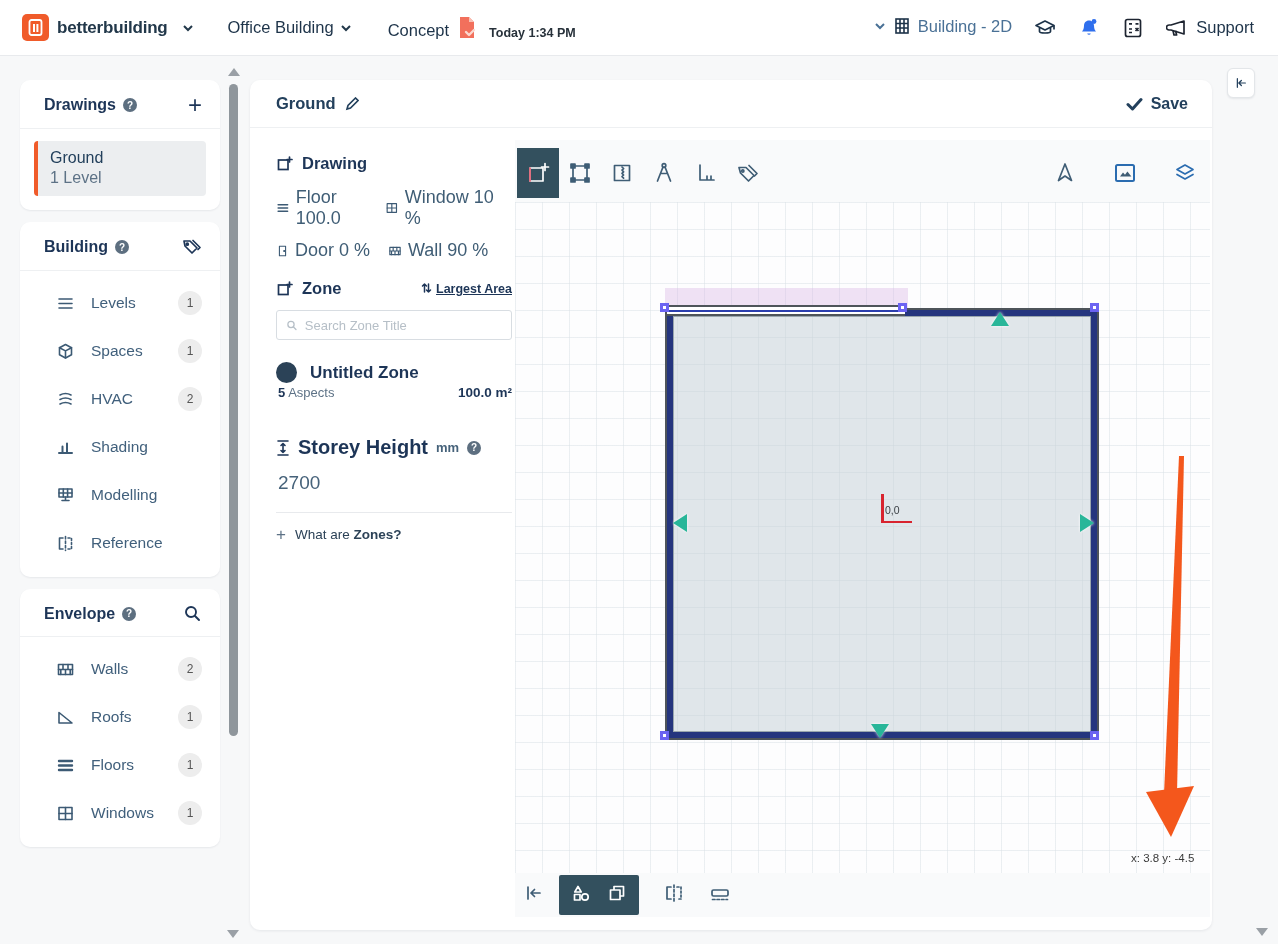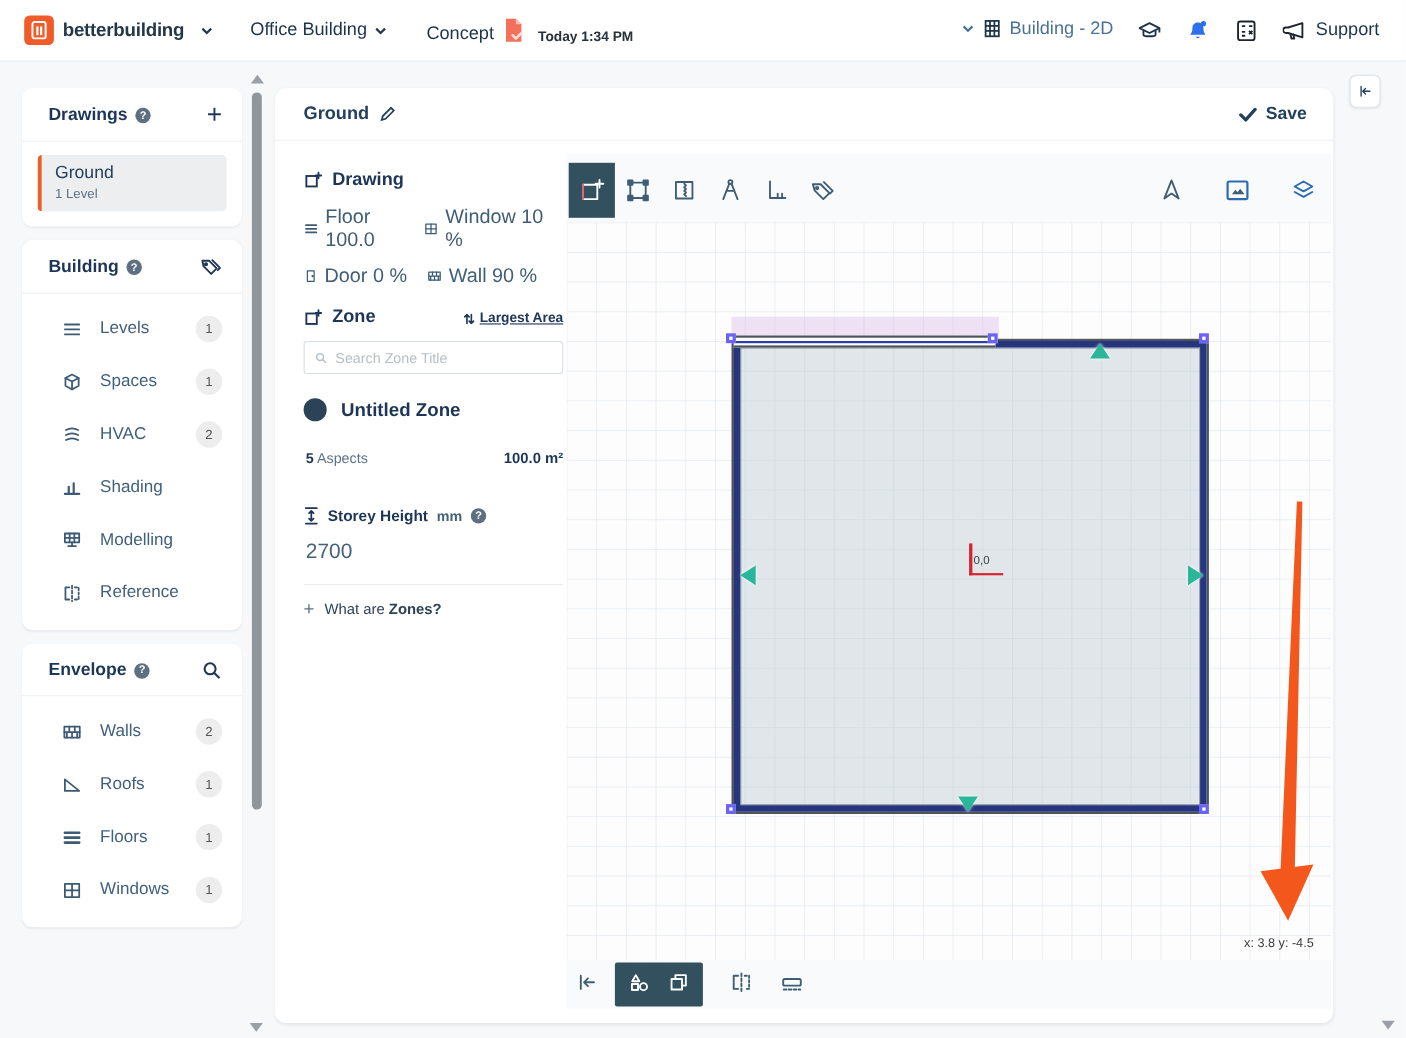--- a/index.html
+++ b/index.html
@@ -25,21 +25,21 @@
   .sb { position:absolute; left:20px; top:80px; width:200px; z-index:5; }
   .card { background:#fff; border-radius:10px; box-shadow:0 1px 2px rgba(16,30,54,.07); margin-bottom:12px; overflow:hidden; }
   .card-h { display:flex; align-items:center; padding:15px 18px 13px 24px; border-bottom:1px solid #eef0f2; }
   .card-h .ttl { font-size:16px; font-weight:bold; color:#1d3557; }
   .help { width:14px; height:14px; border-radius:50%; background:#5d6f80; color:#fff; font-size:10px; font-weight:bold; display:inline-flex; align-items:center; justify-content:center; margin-left:7px; }
   .card-h .spacer { flex:1; }
   .plus-btn { font-size:24px; font-weight:300; color:#1d3557; line-height:20px; cursor:pointer; }
   .ground-wrap { padding:12px 14px 14px; }
   .ground-item { background:#eceef0; border-left:4px solid #f05b2a; border-radius:4px; padding:8px 12px 9px; }
   .ground-item .nm { font-size:16px; color:#23405c; }
-  .ground-item .sub { font-size:12px; color:#5d7286; margin-top:2px; }
+  .ground-item .sub { font-size:16px; color:#5d7286; margin-top:2px; }
   .nav { padding:8px 0 10px; }
   .nav-row { display:flex; align-items:center; height:48px; padding:0 18px 0 36px; cursor:pointer; }
   .nav-row .nic { width:19px; height:19px; margin-right:16px; flex:none; }
   .nav-row .lbl { font-size:15.5px; color:#41607c; }
   .badge { margin-left:auto; width:24px; height:24px; border-radius:50%; background:#ededed; color:#555; font-size:12px; display:flex; align-items:center; justify-content:center; }
   svg.ic { stroke:#3c5a74; fill:none; stroke-width:1.6; stroke-linecap:round; stroke-linejoin:round; }
 
   
   .sb-scroll-thumb { position:absolute; left:229px; top:84px; width:9px; height:652px; background:#8f969c; border-radius:5px; z-index:6; }
   .arr { position:absolute; width:0; height:0; z-index:6; }
@@ -53,32 +53,32 @@
   .save-btn { margin-left:auto; display:flex; align-items:center; gap:8px; font-size:16px; font-weight:bold; color:#23405c; cursor:pointer; }
 
   
   .props { position:absolute; left:26px; top:62px; width:236px; }
   .sec-h { display:flex; align-items:center; gap:9px; font-size:16.5px; font-weight:bold; color:#1d3557; margin-top:16px; }
   .stats { margin-top:14px; font-size:18px; color:#3f5d75; }
   .stats .row { display:flex; margin-bottom:11px; }
   .stat { display:flex; align-items:center; gap:6px; }
   .stat:first-child { width:112px; }
   .zone-h { display:flex; align-items:center; margin-top:18px; }
-  .sort-link { margin-left:auto; display:flex; align-items:flex-end; gap:4px; font-size:12.5px; font-weight:bold; color:#1d3557; text-decoration:underline; cursor:pointer; }
+  .sort-link { margin-left:auto; display:flex; align-items:flex-start; gap:4px; font-size:12.5px; font-weight:bold; color:#1d3557; text-decoration:underline; cursor:pointer; }
   .search { margin-top:12px; height:30px; border:1px solid #d8dde2; border-radius:3px; display:flex; align-items:center; padding:0 9px; gap:7px; background:#fff; }
   .search input { border:none; outline:none; font-size:13px; color:#41607c; width:100%; font-family:"Liberation Sans",sans-serif; }
   .search input::placeholder { color:#b6bfc7; }
   .zone-item { display:flex; align-items:center; gap:13px; margin-top:22px; cursor:pointer; }
   .zone-dot { width:21px; height:21px; border-radius:50%; background:#2b4257; }
   .zone-name { font-size:17px; font-weight:bold; color:#1d3557; }
-  .zone-meta { display:flex; margin-top:26px; font-size:13px; color:#5d7286; padding-left:2px; }
+  .zone-meta { display:flex; margin-top:2px; font-size:13px; color:#5d7286; padding-left:2px; }
   .zone-meta b { color:#1d3557; }
   .zone-area { margin-left:auto; font-weight:bold; color:#1d3557; font-size:13.5px; }
   .storey-h { display:flex; align-items:center; gap:8px; margin-top:36px; }
-  .storey-h .t { font-size:14px; font-weight:bold; color:#1d3557; }
+  .storey-h .t { font-size:20px; font-weight:bold; color:#1d3557; }
   .storey-h .u { font-size:13px; font-weight:bold; color:#46627a; }
   .storey-val { font-size:19px; color:#46627a; margin-top:13px; padding-left:2px; }
   .divider { border-top:1px solid #e8eaed; margin-top:18px; }
   .info-link { display:flex; align-items:center; gap:9px; margin-top:14px; font-size:13.5px; color:#2c4257; cursor:pointer; }
   .info-link .p { font-size:17px; color:#5d7286; font-weight:300; line-height:14px; }
 
   
   .canvas { position:absolute; left:265px; top:60px; width:695px; height:782px; overflow:hidden; }
   .gridlayer { position:absolute; left:0; top:62px; width:695px; height:672px; background-color:#fdfdfe;
     background-image:linear-gradient(to right, rgba(220,227,231,.55) 1px, transparent 1px), linear-gradient(to bottom, rgba(220,227,231,.55) 1px, transparent 1px);

